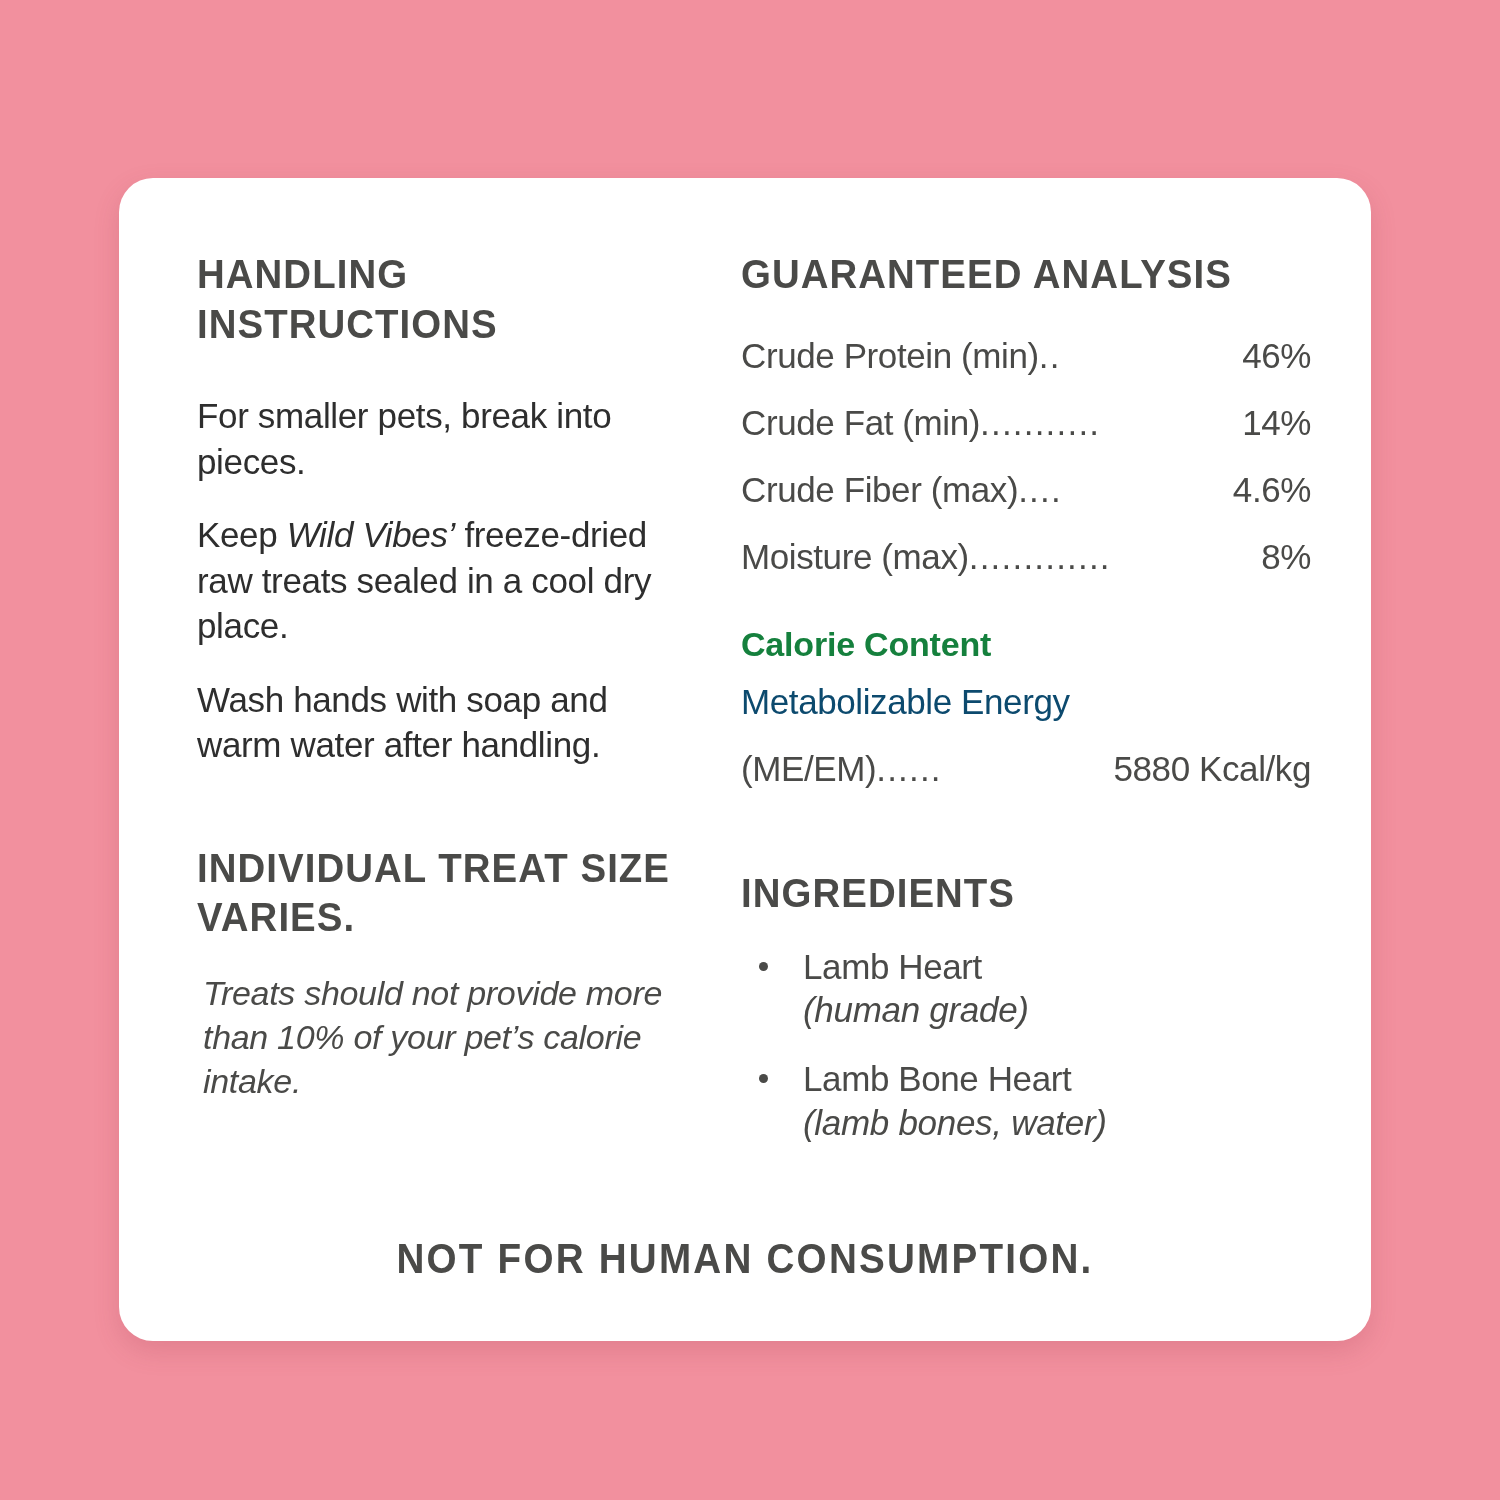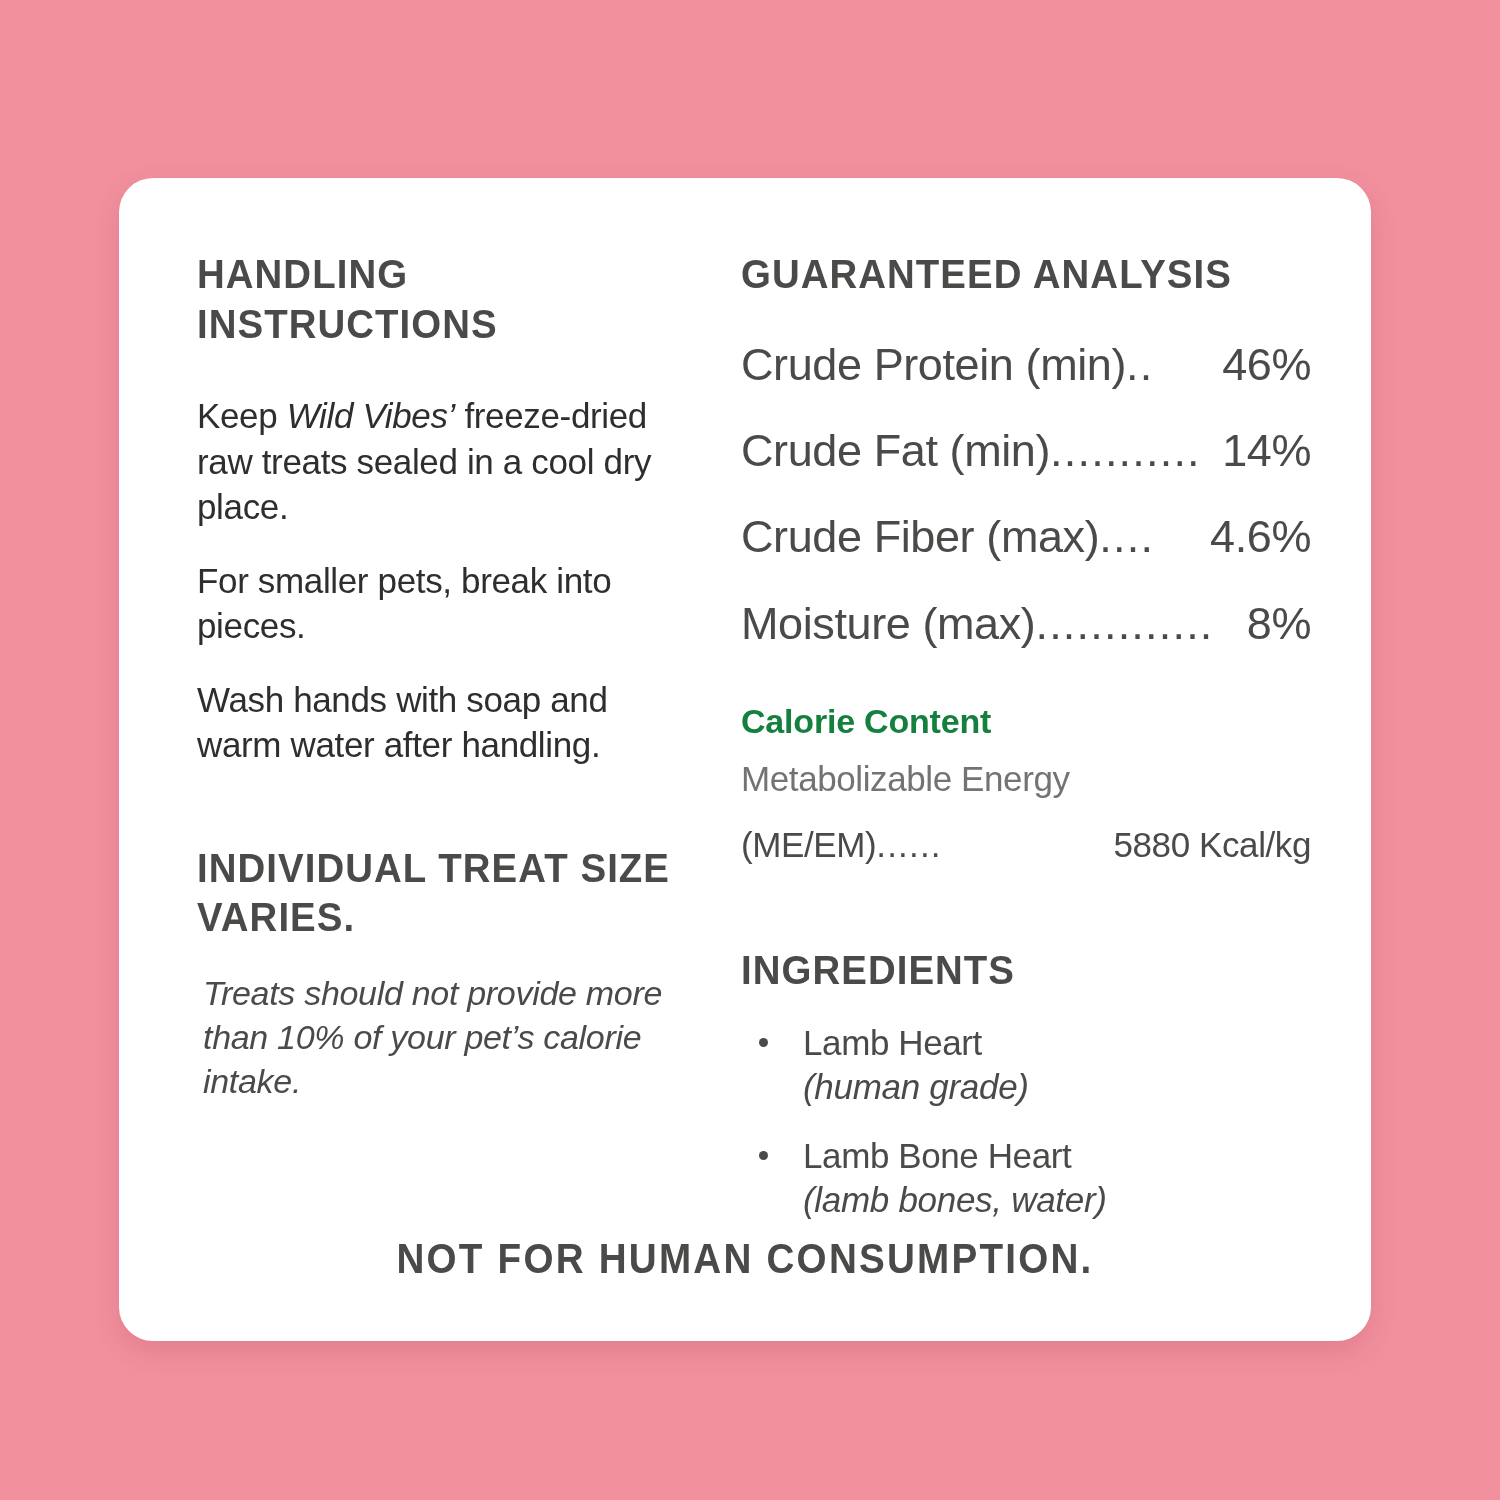--- a/index.html
+++ b/index.html
@@ -78,21 +78,21 @@
     color: #2e2e2e;
     font-size: 35px;
     line-height: 1.30;
     font-weight: 400;
     margin: 0;
     letter-spacing: -0.35px;
   }
   .body-left em { font-style: italic; }
 
   .body-right {
-    color: #737373;
+    color: #0c4a6e;
     font-size: 35px;
     line-height: 1.30;
     font-weight: 400;
     margin: 0;
     letter-spacing: -0.4px;
   }
 
   .italic-note {
     color: #4a4a48;
     font-size: 34px;
@@ -110,21 +110,21 @@
   .gap-section { height: 76px; }
 
   .para + .para { margin-top: 28px; }
 
   
   .ga-list { margin: 0; padding: 0; }
   .ga-row {
     display: flex;
     align-items: flex-start;
     color: #4a4a48;
-    font-size: 45px;
+    font-size: 35px;
     line-height: 1.92;
     letter-spacing: -0.4px;
     white-space: nowrap;
   }
   .ga-name { flex: 0 0 auto; }
   .ga-dots {
     flex: 1 1 auto;
     overflow: hidden;
     white-space: nowrap;
     letter-spacing: 1.2px;
@@ -195,23 +195,23 @@
   <div class="label-card">
 
     <div class="columns">
 
       <div class="col col-left">
 
         <h2 class="head-cond">HANDLING INSTRUCTIONS</h2>
 
         <div class="gap-xl"></div>
 
+        <p class="body-left para">For smaller pets, break into pieces.</p>
+
         <p class="body-left para"><span>Keep </span><em>Wild Vibes’</em><span> freeze-dried raw treats sealed in a cool dry place.</span></p>
-
-        <p class="body-left para">For smaller pets, break into pieces.</p>
 
         <p class="body-left para">Wash hands with soap and warm water after handling.</p>
 
         <div class="gap-section"></div>
 
         <h2 class="head-cond">INDIVIDUAL TREAT SIZE VARIES.</h2>
 
         <div class="gap-md"></div>
 
         <p class="italic-note">Treats should not provide more than 10% of your pet’s calorie intake.</p>

